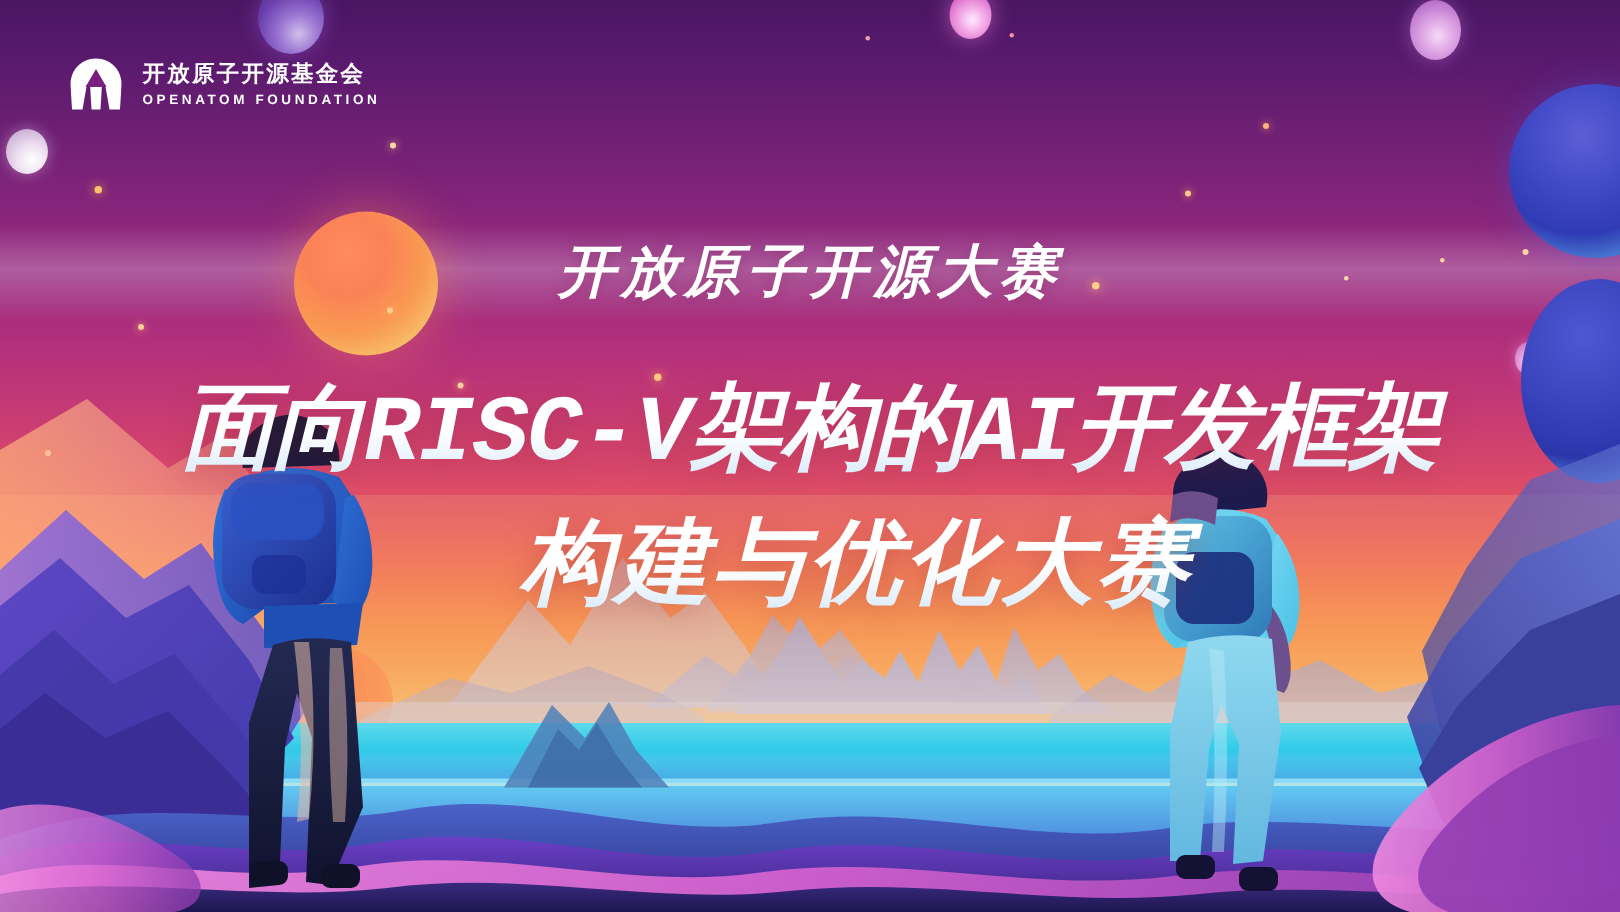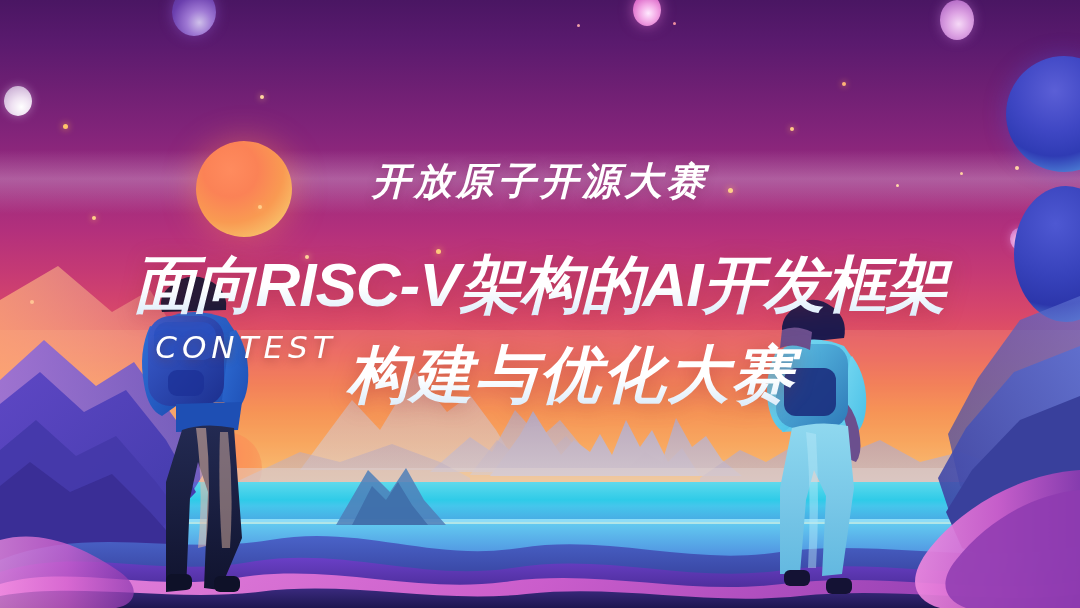--- a/index.html
+++ b/index.html
@@ -95,21 +95,21 @@
     position:absolute;left:0;right:0;top:156px;text-align:center;
     font-size:38px;font-weight:bold;font-style:italic;letter-spacing:4px;
     color:#ffffff;
     text-shadow:0 2px 10px rgba(120,30,80,.35);
     font-family:"DejaVu Sans","Liberation Sans",sans-serif;
   }
 
   .title1,.title2{
     position:absolute;left:0;right:0;text-align:center;
     font-weight:bold;font-style:italic;
-    font-family:Liberation Sans, sans-serif;
+    font-family:Liberation Mono, monospace;
     background:linear-gradient(180deg,#ffffff 0%,#ffffff 52%,#eef6fd 70%,#cfe4f7 100%);
     -webkit-background-clip:text;background-clip:text;
     -webkit-text-fill-color:transparent;color:transparent;
     filter:drop-shadow(0 3px 10px rgba(150,40,40,.35));
   }
   .title1{top:243px;font-size:62px;letter-spacing:-1px;}
   .title2{top:333px;font-size:62px;letter-spacing:2px;padding-left:62px;}
 
   .contest{
     position:absolute;left:118px;top:331px;width:230px;text-align:center;
@@ -321,25 +321,40 @@
       <path d="M782 330 q14 -6 30 2 l-2 18 q-16 -8 -30 -2 Z" fill="#6b4f8e"></path>
       <path d="M792 428 q28 -8 56 -2 l6 62 l-12 86 l-20 2 l4 -80 l-12 -26 l-8 30 l-6 74 l-20 0 l0 -86 Z" fill="url(#pantsR)"></path>
       <path d="M806 432 q6 62 2 136 l8 0 q4 -66 0 -134 Z" fill="#b9e8f8" opacity="0.45"></path>
       <rect x="784" y="570" width="26" height="16" rx="6" fill="#141234"></rect>
       <rect x="826" y="578" width="26" height="16" rx="6" fill="#141234"></rect>
     </g>
   </svg>
 
   <div class="logos">
 
+    <div class="oa-logo">
+      <div class="oa-mark">
+        <svg viewBox="0 0 40 40" width="40" height="40">
+          <path d="M20 3 C10 3 3 11 3 20 L37 20 C37 11 30 3 20 3 Z" fill="#ffffff"></path>
+          <path d="M3 20 L14 20 L11 37 L4 37 Z" fill="#ffffff"></path>
+          <path d="M26 20 L37 20 L36 37 L29 37 Z" fill="#ffffff"></path>
+          <path d="M16 20 L24 20 L23 37 L17 37 Z" fill="#ffffff"></path>
+          <path d="M20 10 L27 22 L13 22 Z" fill="#7a1f7d"></path>
+          <circle cx="20" cy="19" r="2.6" fill="#7a1f7d"></circle>
+        </svg>
+      </div>
+      <div class="oa-text">
+        <div class="cn">开放原子开源基金会</div>
+        <div class="en">OPENATOM FOUNDATION</div>
+      </div>
+    </div>
 
   </div>
 
   <div class="textwrap">
     <div class="subtitle">开放原子开源大赛</div>
     <div class="title1">面向RISC-V架构的AI开发框架</div>
     <div class="title2">构建与优化大赛</div>
     <div class="contest">
-      <span class="c">CONTEST</span>
     </div>
   </div>
 
 </div>
 
 </body></html>

